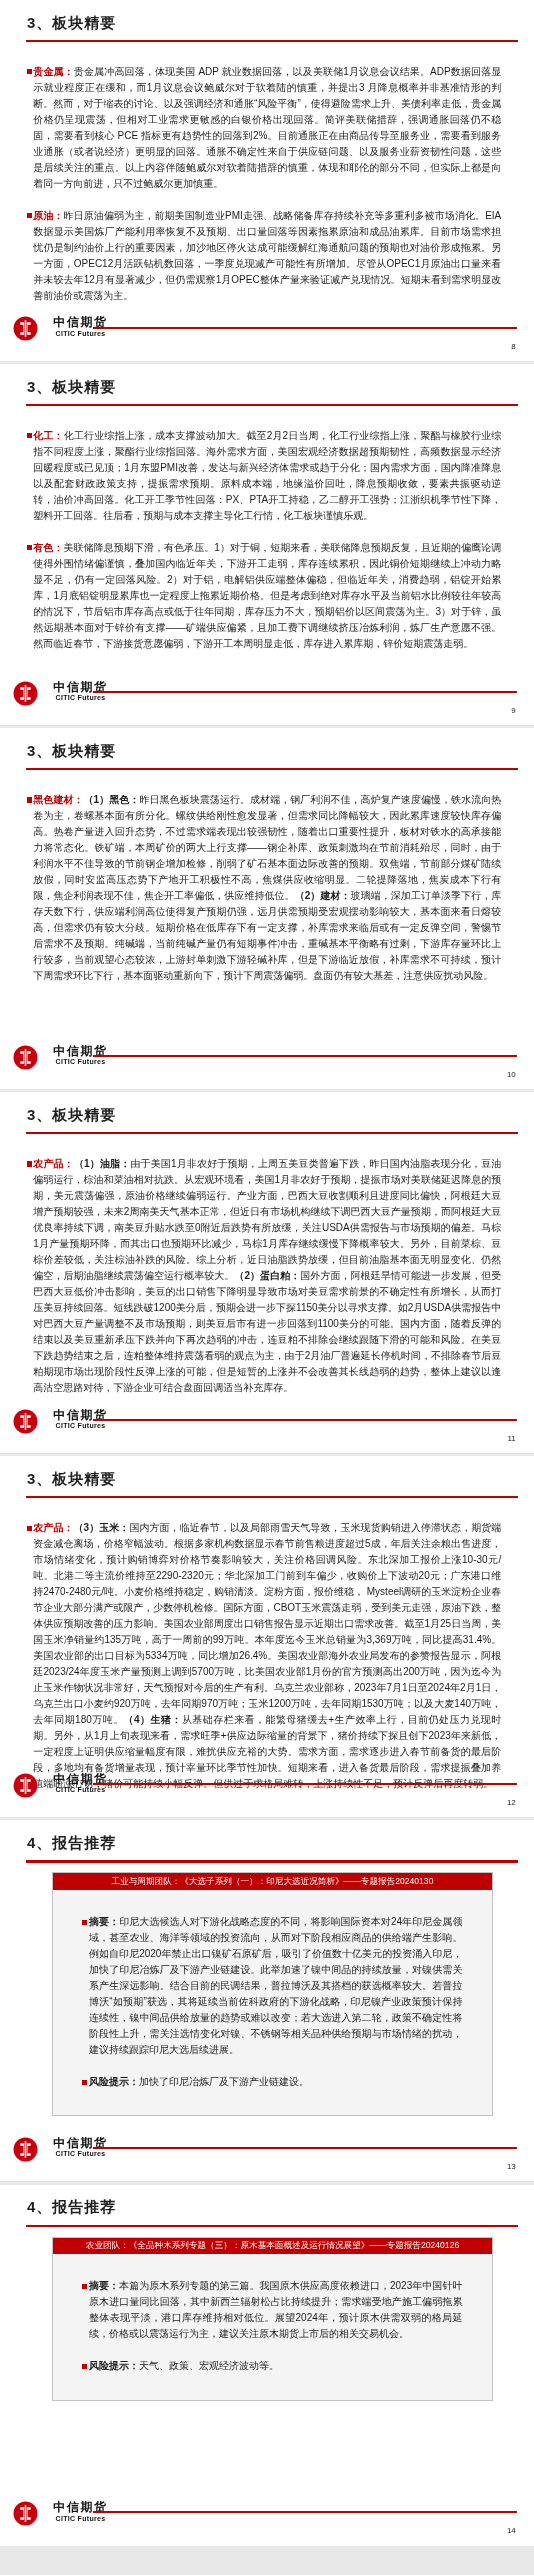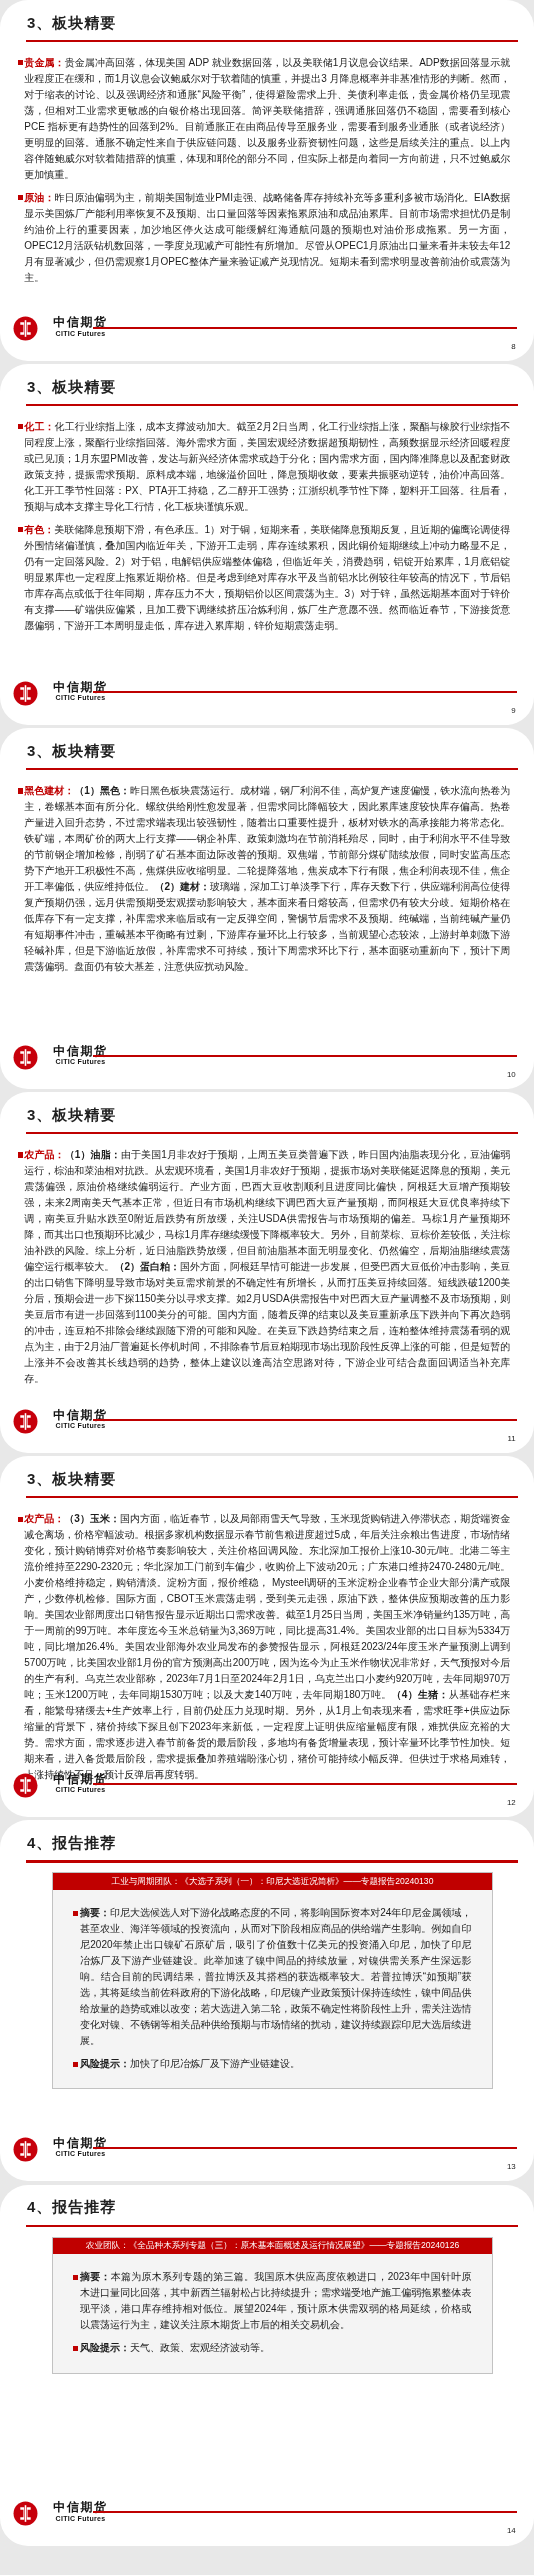--- a/index.html
+++ b/index.html
@@ -9,21 +9,20 @@
     font-family:"Liberation Sans", sans-serif;
     color:#1c1c1c;
   }
   .page{
     position:relative;
     width:534px;
     height:361px;
     background:#ffffff;
     margin:0 0 3.1px 0;
     overflow:hidden;
-    border-radius:28px;
   }
   .endspace{height:30px;background:#e8e8e8;}
   .h1{
     position:absolute;
     left:27px;
     top:13.6px;
     font-size:15px;
     font-weight:bold;
     color:#1f1f1f;
     letter-spacing:1px;
@@ -37,21 +36,21 @@
     background:#bf0000;
   }
   .content{
     position:absolute;
     left:17.3px;
     width:500px;
     top:48px;
   }
   .para{
     position:relative;
-    margin:7px;
+    margin:16px;
     font-size:10px;
     line-height:16px;
     text-align:justify;
     color:#1c1c1c;
   }
   .sq{
     position:absolute;
     left:-6.8px;
     top:5.2px;
     width:5.2px;

